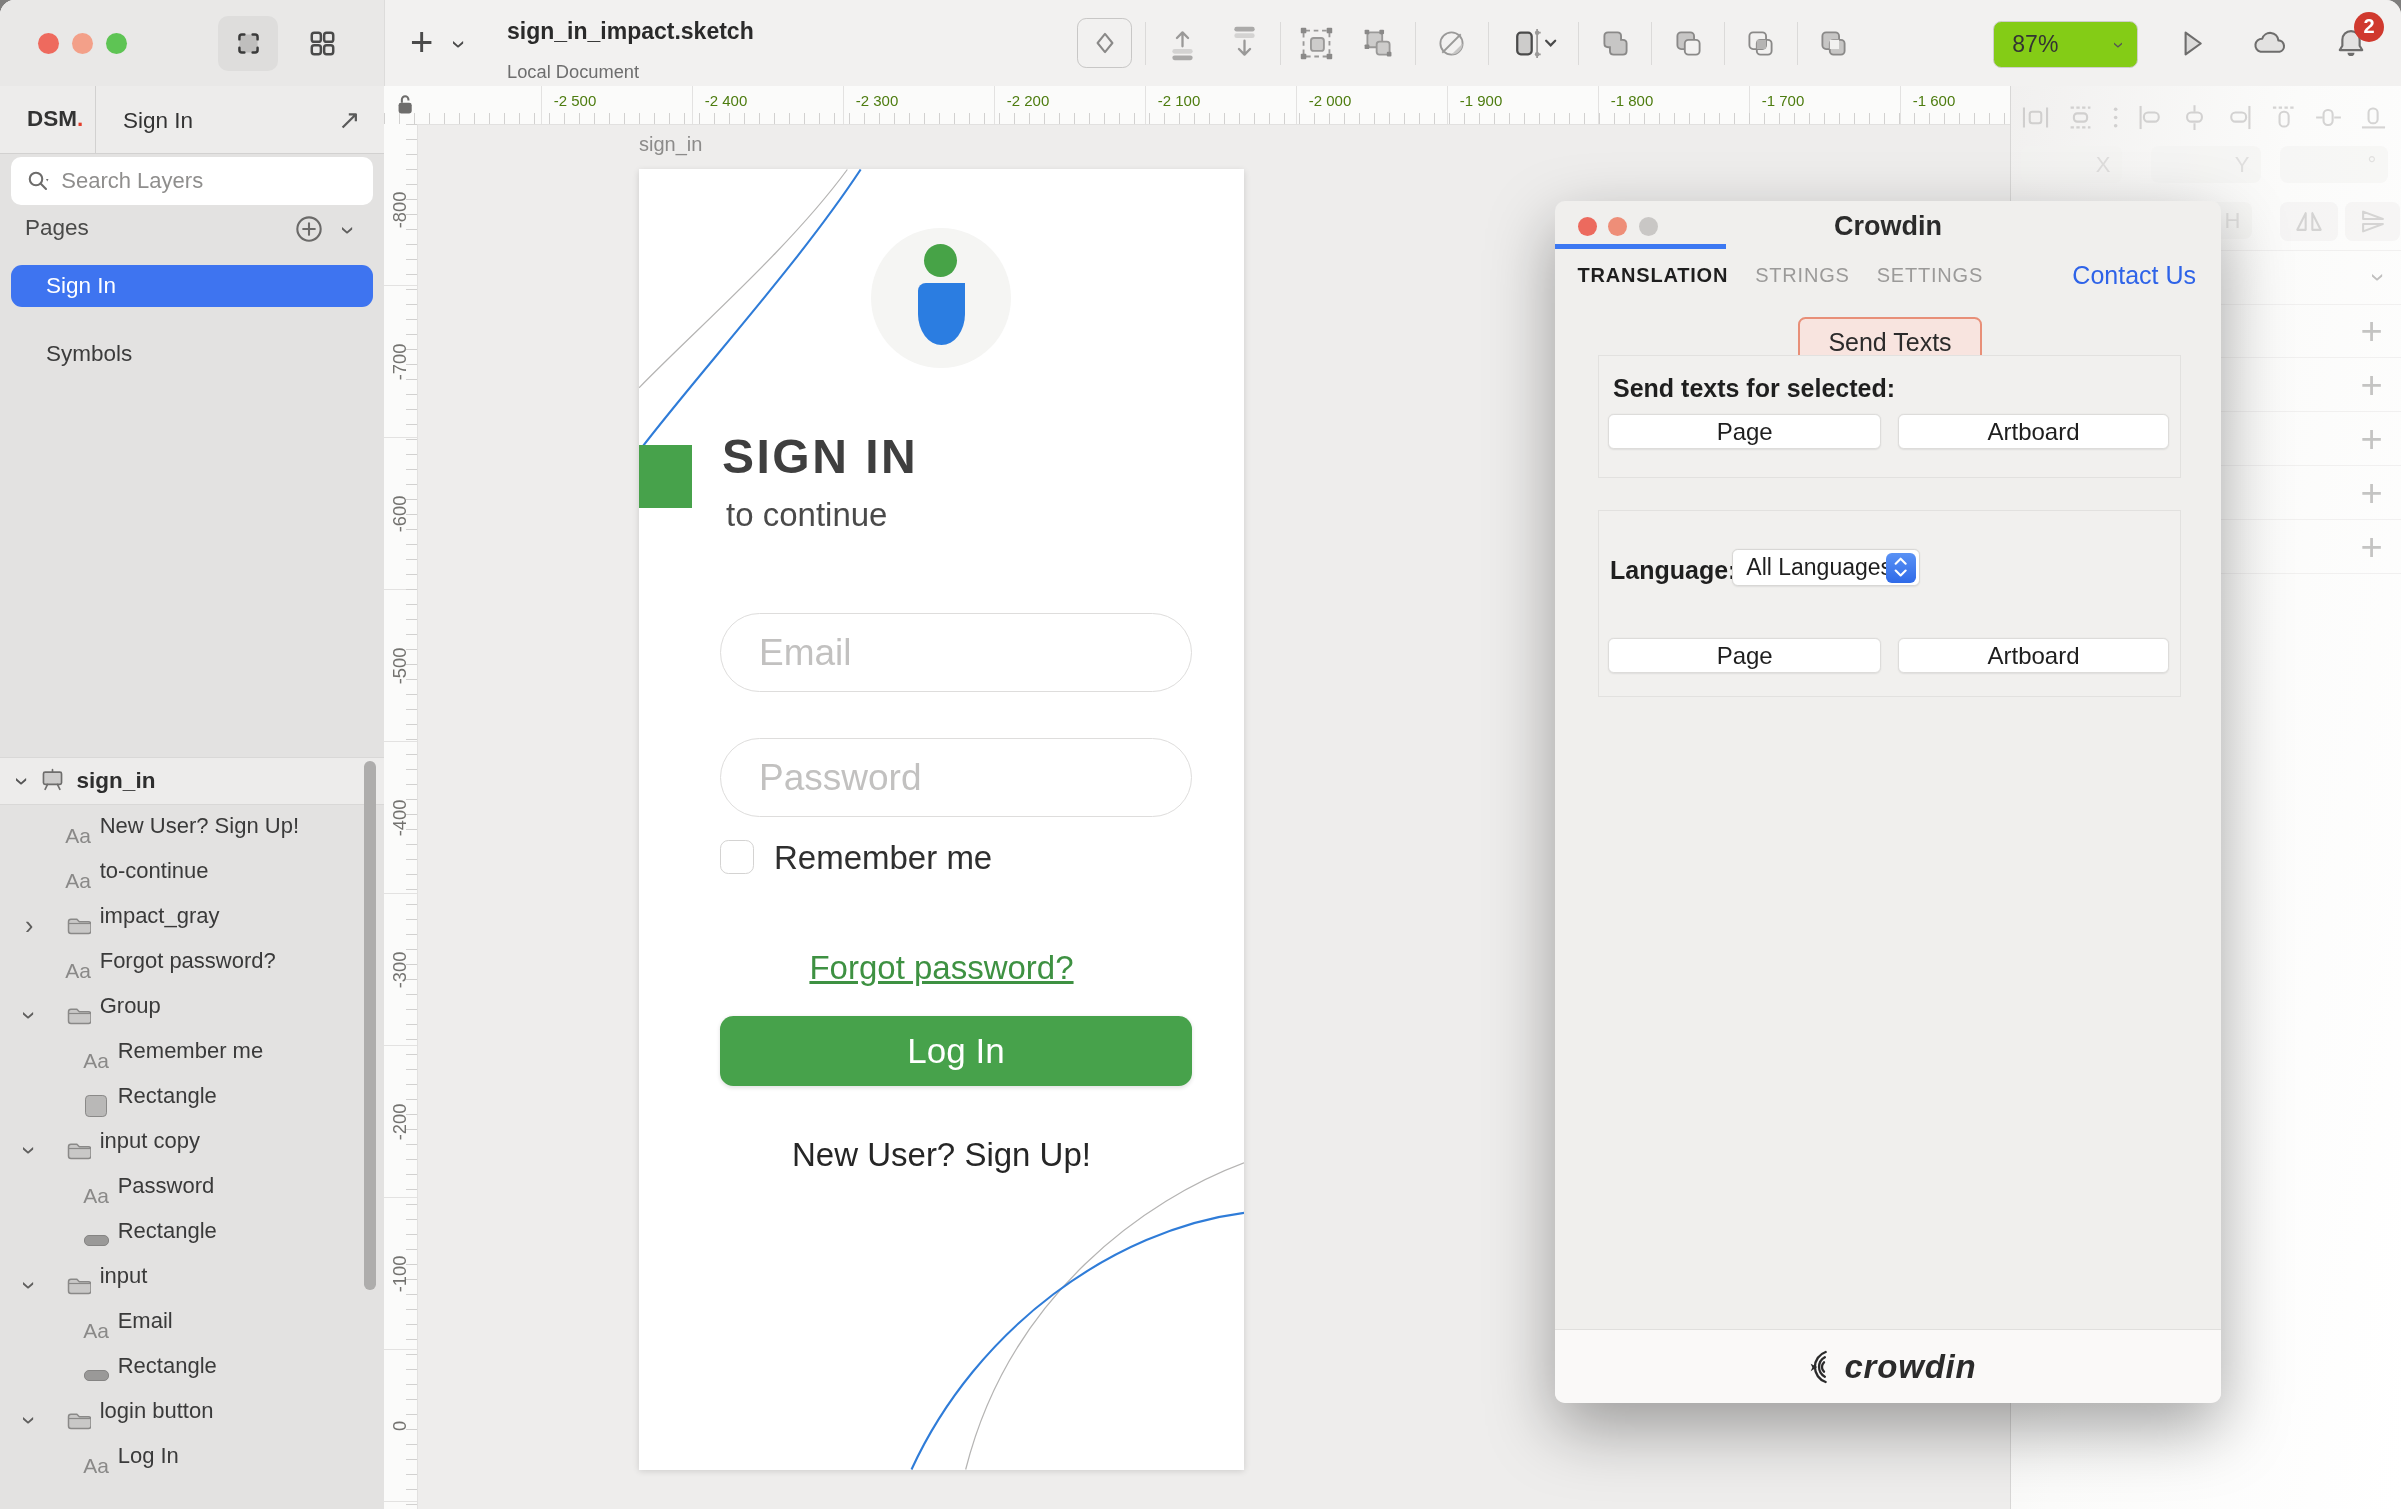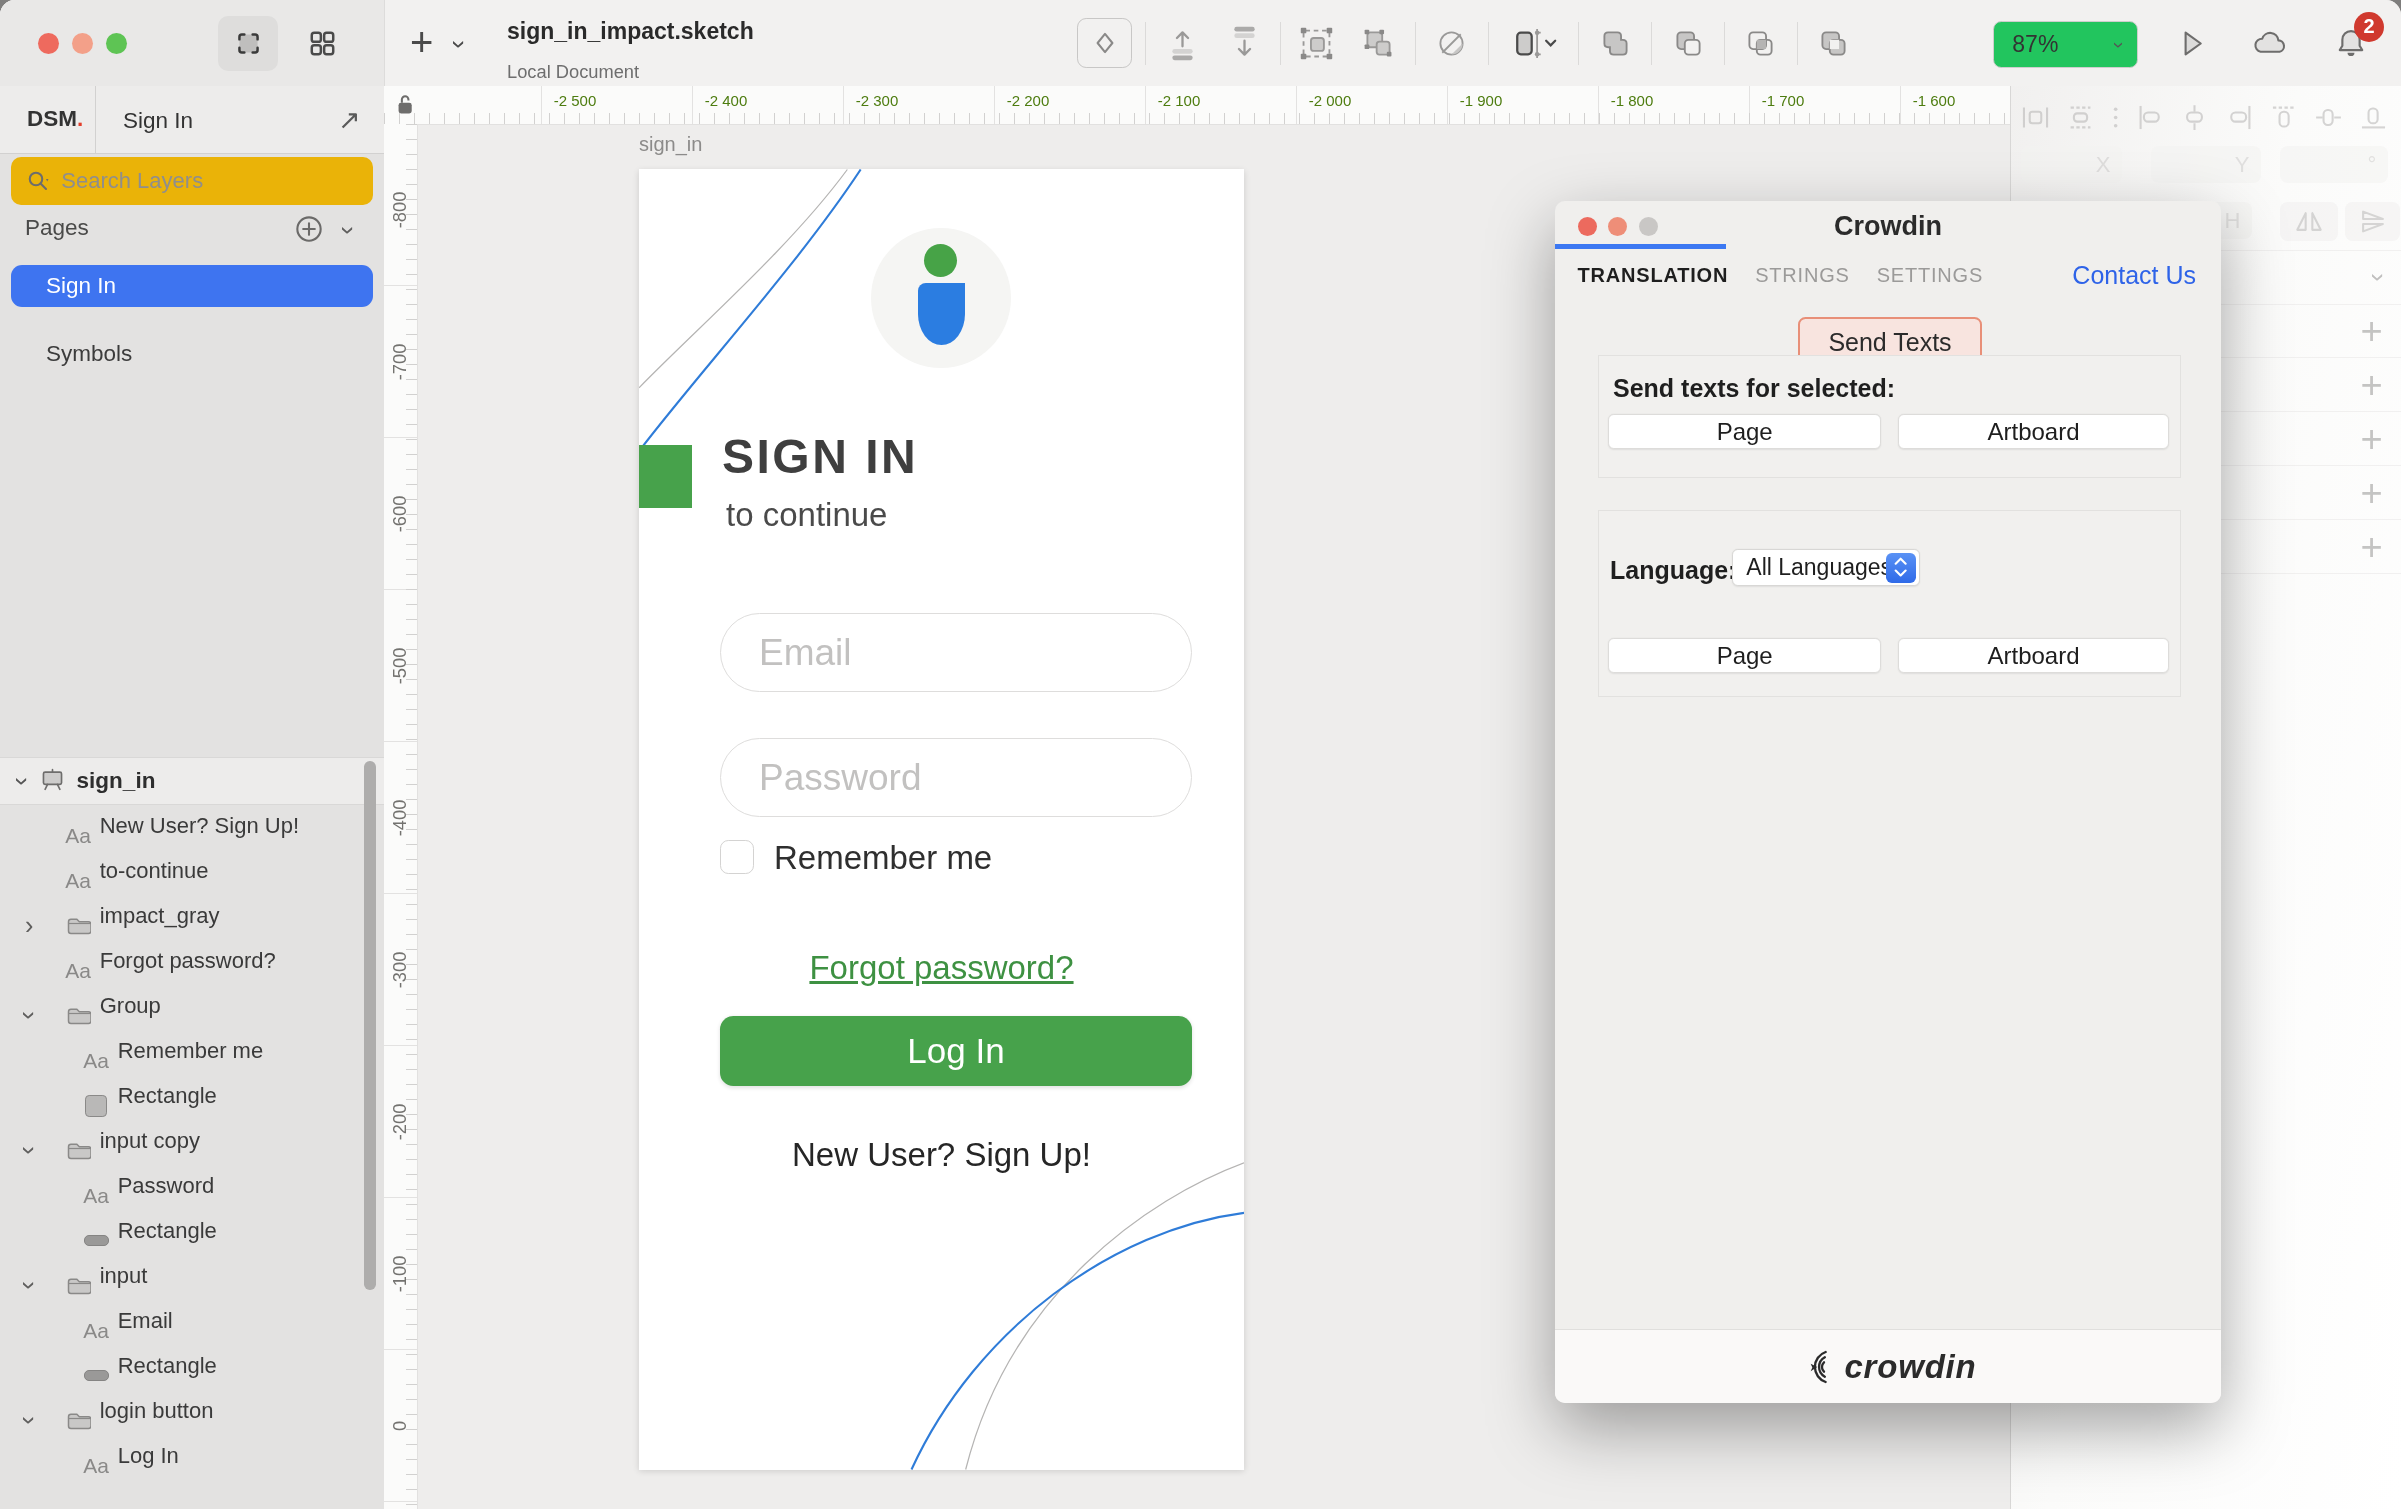--- a/index.html
+++ b/index.html
@@ -21,35 +21,35 @@
   .chev{display:inline-block;font-size:25px;line-height:1;color:inherit;transform:rotate(90deg);font-weight:400}
   .chev.right{transform:rotate(0deg)}
   .doc-title{position:absolute;left:507px;top:18.3px}
   .doc-title .t{font-size:23px;font-weight:700;color:#2A2A2A}
   .doc-title .s{font-size:18.3px;color:#6E6E6E;margin-top:16px}
   .mid-icons{position:absolute;left:1077px;top:11.7px;height:63px;display:flex;align-items:center}
   .mi{width:62px;height:53px;display:flex;align-items:center;justify-content:center}
   .mi svg{width:37px;height:37px}
   .msep{width:0.8px;height:43px;background:#DBDAD9;margin:0 5px}
   .diamond-btn{width:53px;height:48px;border:1.3px solid #C8C7C6;border-radius:9.2px;display:flex;align-items:center;justify-content:center;margin-right:8.3px}
-  .zoom-box{position:absolute;left:1993px;top:21px;width:143px;height:45px;border:1.3px solid #CFCECD;border-radius:8.3px;background:#22c55e;display:flex;align-items:center}
+  .zoom-box{position:absolute;left:1993px;top:21px;width:143px;height:45px;border:1.3px solid #CFCECD;border-radius:8.3px;background:#84cc16;display:flex;align-items:center}
   .zoom-box .zl{font-size:23px;color:#333;margin-left:18.3px}
   .zoom-box .chev{margin-left:auto;margin-right:13.3px;color:#555;font-size:20px}
   .tb-right-icon{position:absolute;top:20px;width:50px;height:47px;display:flex;align-items:center;justify-content:center}
   .badge{position:absolute;left:28px;top:-8.3px;min-width:30px;height:30px;border-radius:15px;background:#D0392E;color:#fff;font-size:20px;font-weight:700;display:flex;align-items:center;justify-content:center}
 
   
   .sidebar{position:absolute;left:0;top:86px;bottom:0;width:384px;background:#E3E2E1;border-right:0.8px solid #D6D5D4}
   .tabbar{position:absolute;left:0;top:0;width:100%;height:67px;border-bottom:0.8px solid #D2D1D0;background:#EDECEB}
   .dsm{position:absolute;left:27px;top:20px;font-size:22.5px;font-weight:700;color:#333}
   .dsm .dot{color:#E33E2B}
   .tab-div{position:absolute;left:95px;top:0;width:0.8px;height:67px;background:#D2D1D0}
   .doc-tab{position:absolute;left:123px;top:22px;font-size:22.5px;color:#333}
   .tab-arrow{position:absolute;left:338px;top:18.3px;font-size:27px;color:#5A5A5A}
-  .search{position:absolute;left:11px;top:71px;width:362px;height:48px;background:#eab308;border-radius:10px;display:flex;align-items:center}
+  .search{position:absolute;left:11px;top:71px;width:362px;height:48px;background:#ffffff;border-radius:10px;display:flex;align-items:center}
   .search input{border:none;outline:none;background:transparent;font-size:22px;color:#555;width:267px;font-family:"Liberation Sans",sans-serif}
   .search input::placeholder{color:#8F8E8D}
   .search .mag{margin:0 8.3px 0 15px;display:flex;align-items:center}
   .pages-title{position:absolute;left:25px;top:129px;font-size:22.5px;color:#4A4A49}
   .pages-plus{position:absolute;left:294px;top:128px}
   .pages-chev{position:absolute;left:344px;top:132px;color:#5F5E5D}
   .page-row{position:absolute;left:11px;width:362px;height:42px;border-radius:11px;display:flex;align-items:center;font-size:22.5px;color:#3C3C3C}
   .page-row .pl{margin-left:35px}
   .page-row.sel{background:#3E74F0;color:#fff}
   .layers-head{position:absolute;left:0;top:671px;width:100%;height:46px;background:#EDECEB;border-top:0.8px solid #D9D8D7;border-bottom:0.8px solid #D9D8D7;display:flex;align-items:center}

